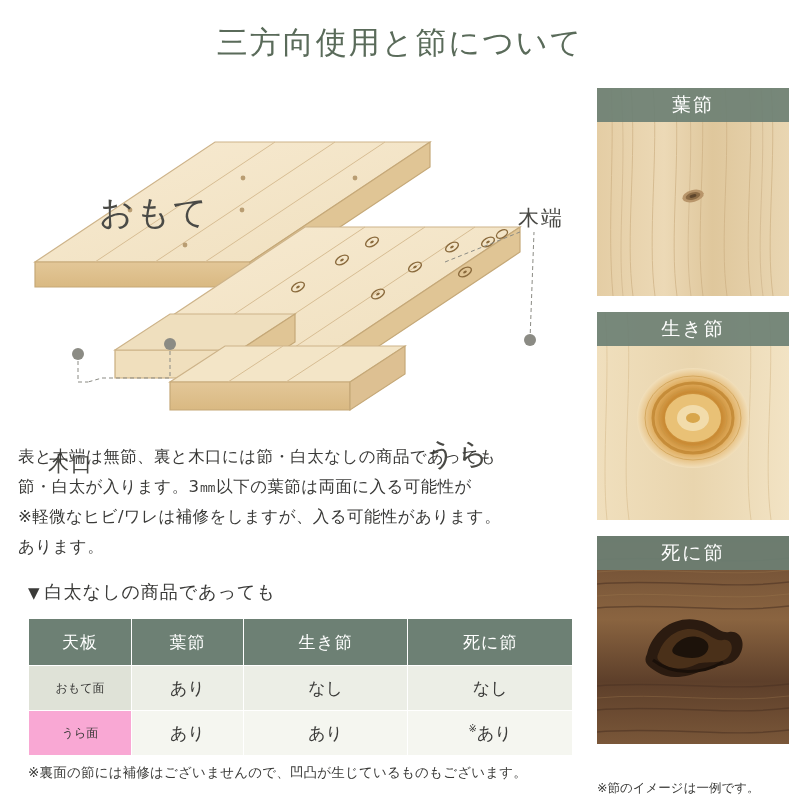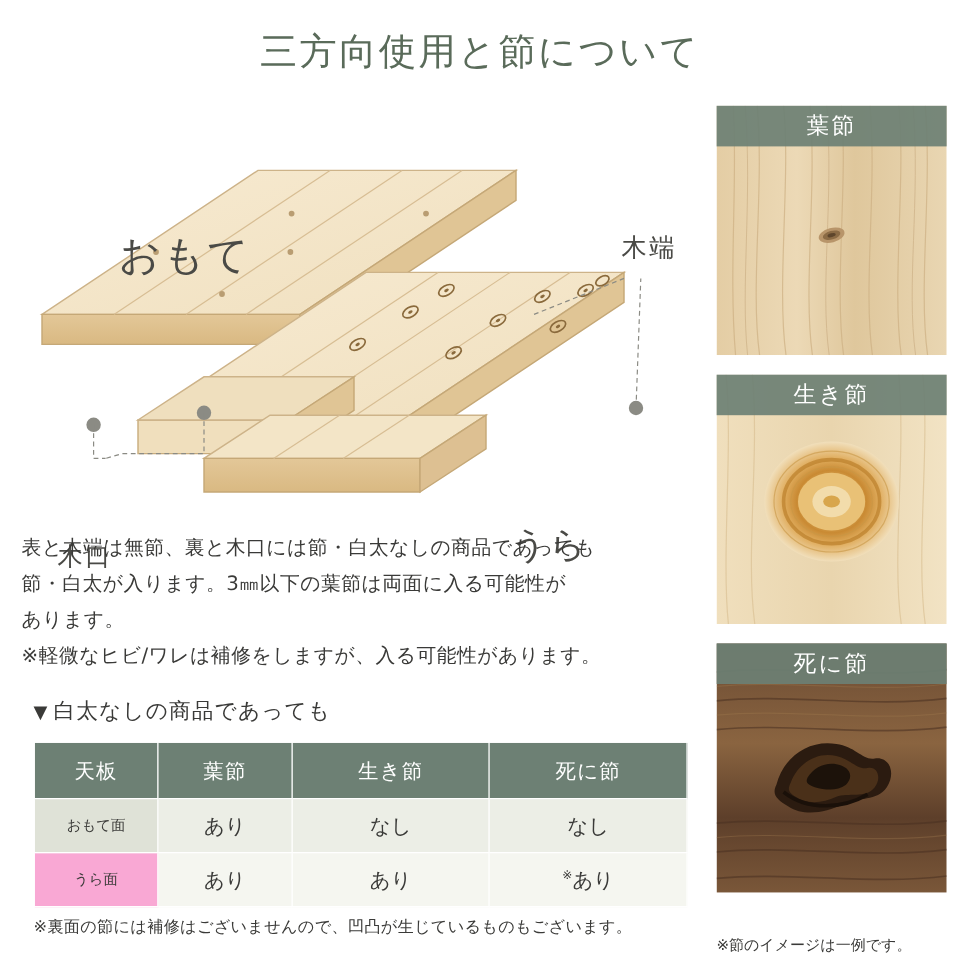--- a/index.html
+++ b/index.html
@@ -30,21 +30,21 @@
   .diagram svg{display:block;}
 
   .lbl{
     position:absolute;
     color:#4a4a46;
     font-size:27px;
     letter-spacing:2px;
   }
   .lbl-omote{left:48px;top:108px;font-size:34px;margin-left:41px;}
   .lbl-ura{left:415px;top:352px;font-size:30px;}
-  .lbl-kobashi{left:508px;top:110px;font-size:21px;}
+  .lbl-kobashi{left:508px;top:122px;font-size:21px;}
   .lbl-koguchi{left:38px;top:368px;font-size:21px;}
 
   
   .para{
     position:absolute;left:18px;top:442px;width:565px;
     font-size:16.5px;
     line-height:1.82;
     color:#3a3a38;
     letter-spacing:0.4px;
   }
@@ -219,22 +219,22 @@
 
     <div class="lbl lbl-omote">おもて</div>
     <div class="lbl lbl-ura">うら</div>
     <div class="lbl lbl-kobashi">木端</div>
     <div class="lbl lbl-koguchi">木口</div>
   </div>
 
   <div class="para">
     <div>表と木端は無節、裏と木口には節・白太なしの商品であっても</div>
     <div>節・白太が入ります。3㎜以下の葉節は両面に入る可能性が</div>
+    <div>※軽微なヒビ/ワレは補修をしますが、入る可能性があります。</div>
     <div>あります。</div>
-    <div>※軽微なヒビ/ワレは補修をしますが、入る可能性があります。</div>
   </div>
 
   <div class="tbl-head">
     <span class="tri">▼</span><span>白太なしの商品であっても</span>
   </div>
 
   <table class="noteTable">
     <thead>
       <tr>
         <th>天板</th>

